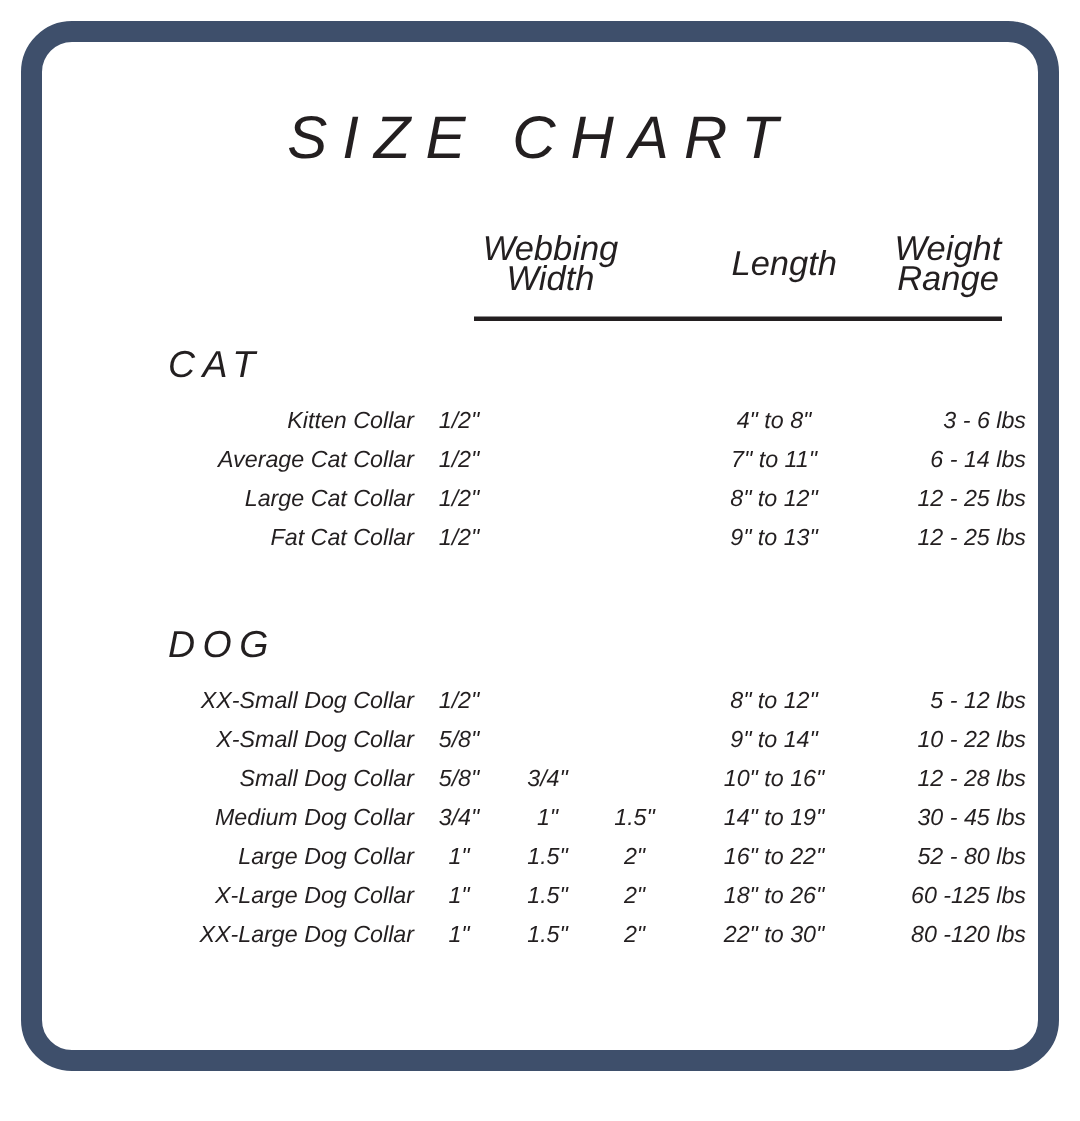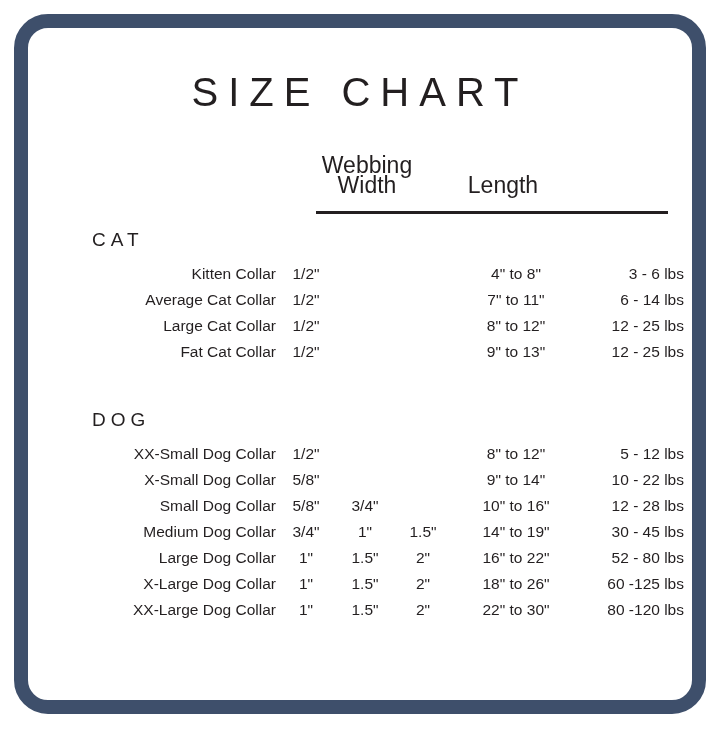--- a/index.html
+++ b/index.html
@@ -12,20 +12,21 @@
     background: #ffffff;
     font-family: "Liberation Sans", sans-serif;
     color: #231f20;
   }
   .page {
     position: relative;
     width: 720px;
     height: 616px;
     box-sizing: border-box;
     padding: 14px 14px 20px 14px;
+    font-style: italic;
   }
   .frame {
     position: relative;
     width: 692px;
     height: 700px;
     box-sizing: border-box;
     border: 14px solid #3e4f6b;
     border-radius: 34px;
     background: #ffffff;
   }
@@ -54,37 +55,37 @@
     margin-top: 40px;
   }
   .col-head {
     position: absolute;
     font-size: 23px;
     color: #231f20;
     text-align: center;
     line-height: 20px;
   }
   .col-head.webbing { left: 248px; width: 110px; top: 0px; }
-  .col-head.length  { left: 384px; width: 110px; top: 20px; }
+  .col-head.length  { left: 384px; width: 110px; top: 10px; text-align: right; }
   .col-head.weight  { left: 512px; width: 112px; top: 0px; }
 
   .head-rule {
     position: absolute;
     left: 252px;
     top: 56px;
     width: 352px;
     height: 3px;
     background: #231f20;
   }
 
   
   .section-title {
-    font-size: 19px;
+    font-size: 25px;
     letter-spacing: 5px;
-    margin: 12px 0 10px 28px;
+    margin: 12px 0 10px 48px;
     color: #231f20;
   }
   .section-title.dog { margin-top: 44px; }
 
   table.rows {
     width: 100%;
     border-collapse: collapse;
     table-layout: fixed;
   }
   table.rows td {
@@ -109,20 +110,24 @@
     <div class="inner">
 
       <h1 class="chart-title">SIZE CHART</h1>
 
       <div class="head-row">
         <div class="col-head webbing">
           <div>Webbing</div>
           <div>Width</div>
         </div>
         <div class="col-head length">Length</div>
+        <div class="col-head weight">
+          <div>Weight</div>
+          <div>Range</div>
+        </div>
         <div class="head-rule"></div>
       </div>
 
       <div class="section-title cat">CAT</div>
       <table class="rows">
         <tbody>
           <tr>
             <td class="name">Kitten Collar</td>
             <td class="w1">1/2"</td>
             <td class="w2"></td>

